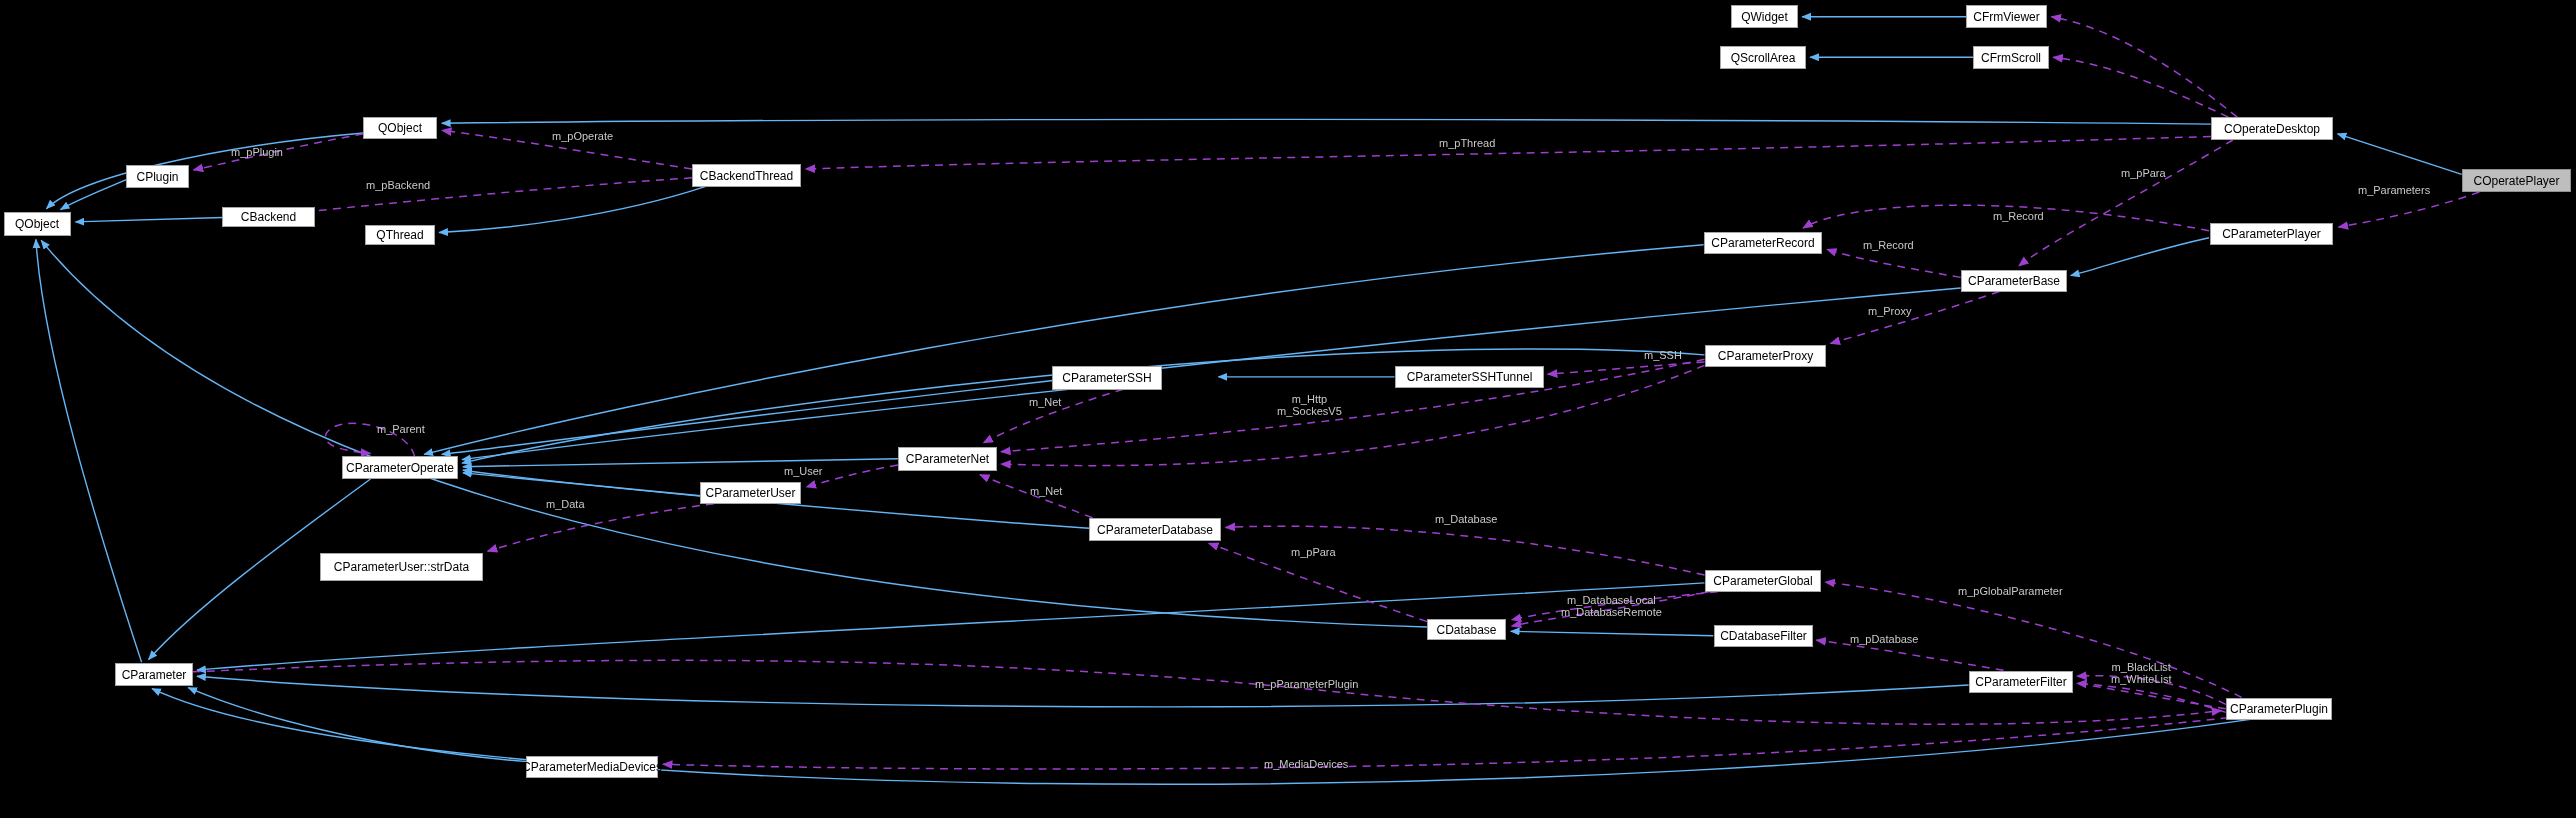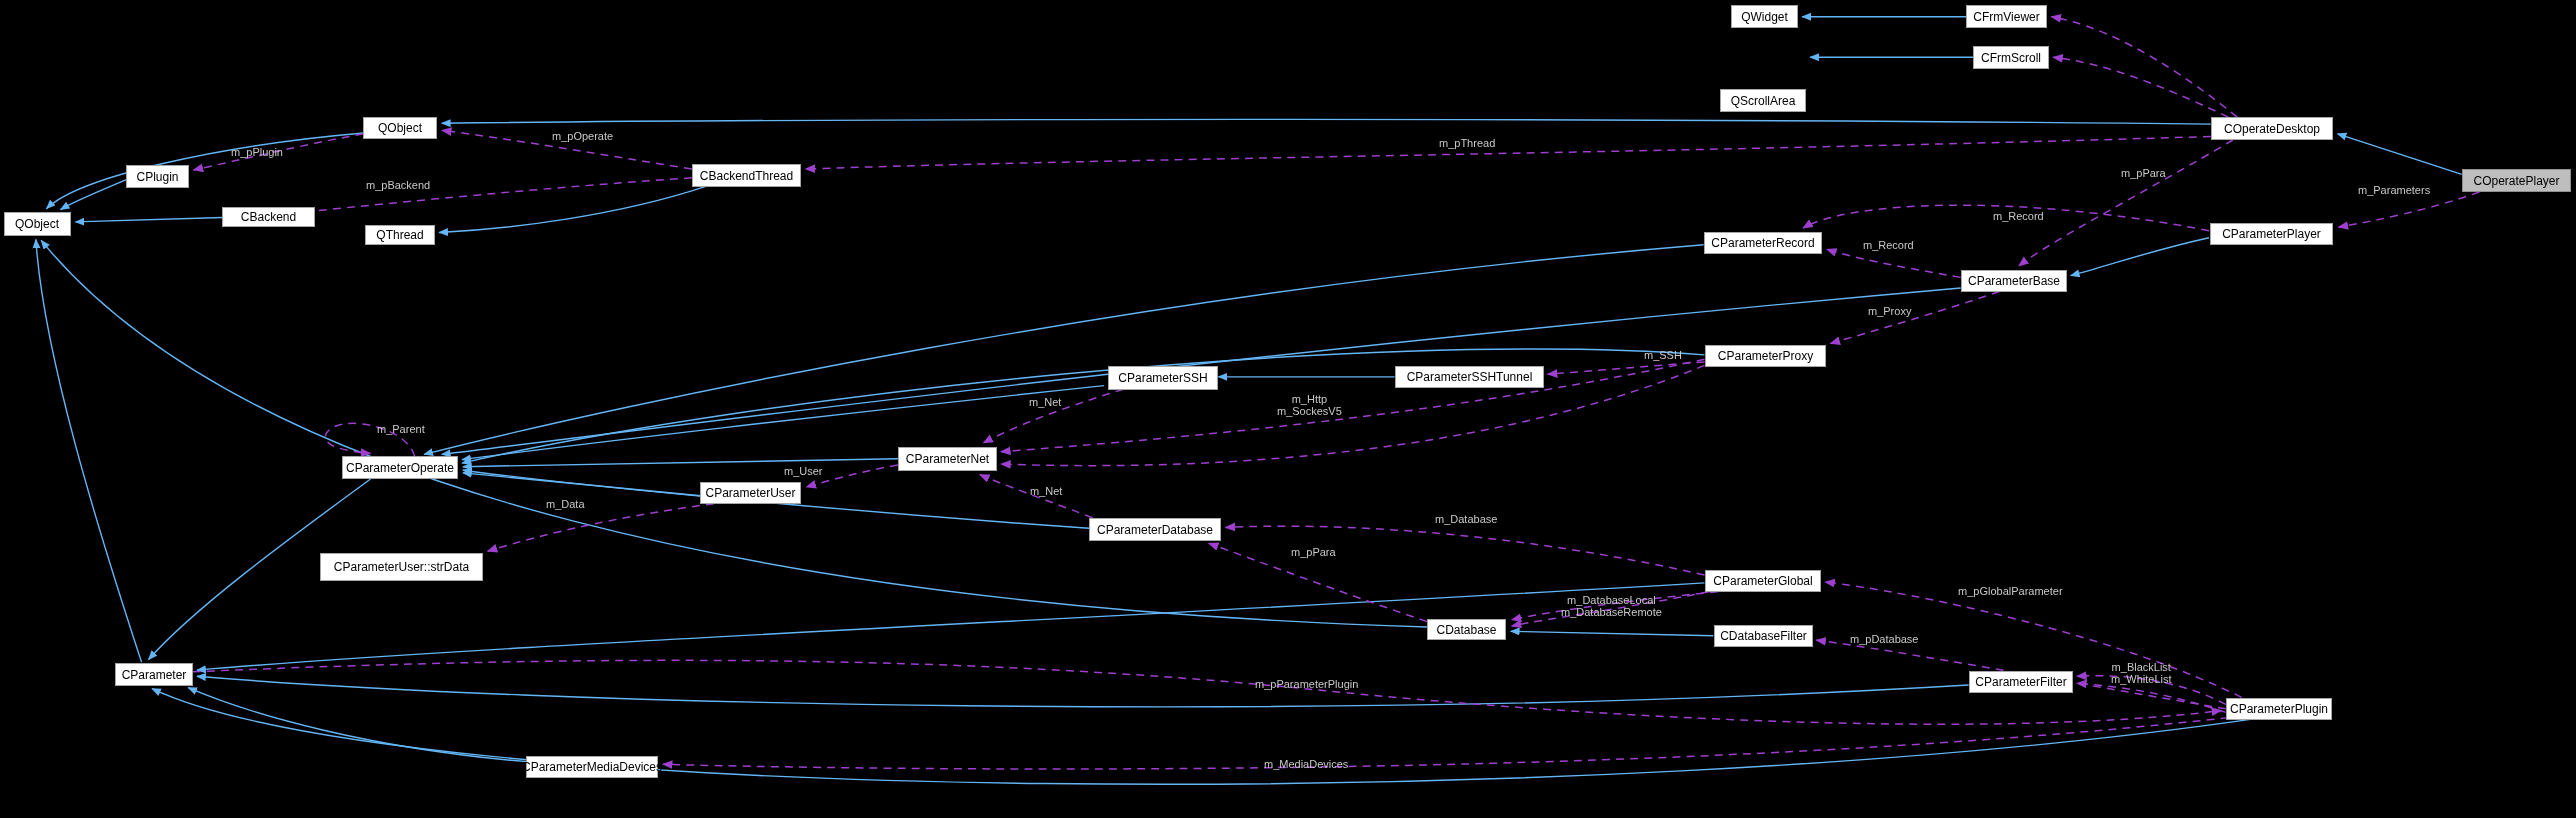--- a/index.html
+++ b/index.html
@@ -81,36 +81,36 @@
         <path d="M218,763 C700,742 1100,745 1480,782 C1800,815 2250,840 2522,807" class="edge-use" marker-end="url(#arrow-purple)"></path>
         <path d="M470,518 C462,485 385,468 370,492 C362,507 395,513 420,515" class="edge-use" marker-end="url(#arrow-purple)"></path>
         <path d="M810,572 C710,585 620,605 553,626" class="edge-use" marker-end="url(#arrow-purple)"></path>
         <path d="M1620,706 C1520,672 1430,638 1372,617" class="edge-use" marker-end="url(#arrow-purple)"></path>
         <path d="M2530,815 C1900,885 1050,876 752,868" class="edge-use" marker-end="url(#arrow-purple)"></path>
       </g>
   </svg>
   <div id="nodes-layer">
       <div class="node" style="left: 1731px; top: 5.3px; width: 67px; height: 23px;">QWidget</div>
       <div class="node" style="left: 1966px; top: 5.3px; width: 81px; height: 23px;">CFrmViewer</div>
-      <div class="node" style="left: 1720px; top: 46px; width: 86px; height: 23px; margin-top: 43px;">QScrollArea</div>
+      <div class="node" style="left: 1720px; top: 46px; width: 86px; height: 23px;">QScrollArea</div>
       <div class="node" style="left: 1973px; top: 46px; width: 76px; height: 23px;">CFrmScroll</div>
       <div class="node" style="left: 2211px; top: 117px; width: 122px; height: 23px;">COperateDesktop</div>
       <div class="node highlight" style="left: 2462px; top: 169px; width: 109px; height: 23px;">COperatePlayer</div>
       <div class="node" style="left: 363px; top: 117px; width: 74px; height: 22px;">QObject</div>
       <div class="node" style="left: 126px; top: 165px; width: 63px; height: 23px;">CPlugin</div>
       <div class="node" style="left: 3.5px; top: 212px; width: 67px; height: 24px;">QObject</div>
       <div class="node" style="left: 222px; top: 207px; width: 93px; height: 20px;">CBackend</div>
       <div class="node" style="left: 365px; top: 225px; width: 70px; height: 20px;">QThread</div>
       <div class="node" style="left: 692px; top: 164px; width: 109px; height: 23px;">CBackendThread</div>
       <div class="node" style="left: 1704px; top: 232px; width: 118px; height: 22px;">CParameterRecord</div>
       <div class="node" style="left: 1961px; top: 270px; width: 106px; height: 22px;">CParameterBase</div>
       <div class="node" style="left: 2210px; top: 223px; width: 123px; height: 22px;">CParameterPlayer</div>
       <div class="node" style="left: 1705px; top: 345px; width: 121px; height: 22px;">CParameterProxy</div>
       <div class="node" style="left: 1395px; top: 366px; width: 149px; height: 22px;">CParameterSSHTunnel</div>
-      <div class="node" style="left: 1108px; top: 366px; width: 110px; height: 24px;">CParameterSSH</div>
+      <div class="node" style="left: 1052px; top: 366px; width: 110px; height: 24px;">CParameterSSH</div>
       <div class="node" style="left: 898px; top: 447px; width: 99px; height: 24px;">CParameterNet</div>
       <div class="node" style="left: 700px; top: 482px; width: 101px; height: 22px;">CParameterUser</div>
       <div class="node" style="left: 342px; top: 456px; width: 116px; height: 23px;">CParameterOperate</div>
       <div class="node" style="left: 320px; top: 553px; width: 163px; height: 28px;">CParameterUser::strData</div>
       <div class="node" style="left: 1089px; top: 518px; width: 132px; height: 23px;">CParameterDatabase</div>
       <div class="node" style="left: 1705px; top: 570px; width: 116px; height: 22px;">CParameterGlobal</div>
       <div class="node" style="left: 1427px; top: 619px; width: 79px; height: 21px;">CDatabase</div>
       <div class="node" style="left: 1714px; top: 625px; width: 99px; height: 22px;">CDatabaseFilter</div>
       <div class="node" style="left: 1969px; top: 671px; width: 104px; height: 22px;">CParameterFilter</div>
       <div class="node" style="left: 2226px; top: 698px; width: 106px; height: 22px;">CParameterPlugin</div>

